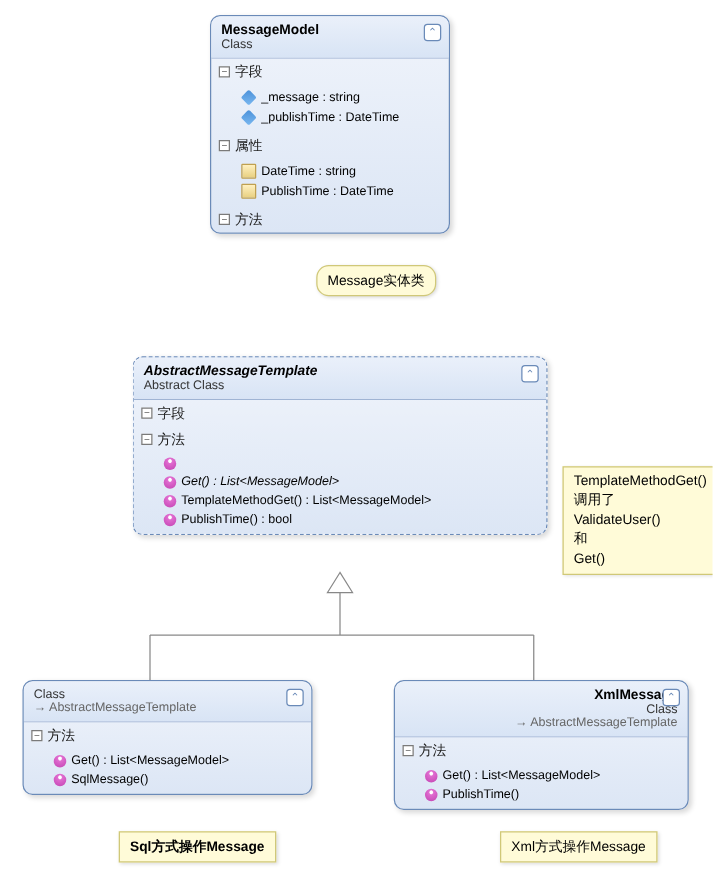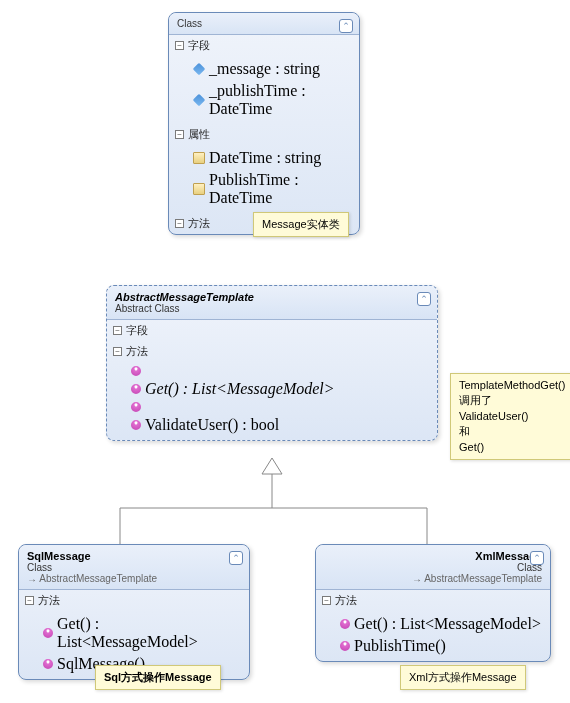--- a/index.html
+++ b/index.html
@@ -81,22 +81,21 @@
   color: #555;
 }
 .members {
   padding: 2px 0 4px 0;
 }
 .member {
   padding: 2px 8px 2px 24px;
   display: flex;
   align-items: center;
   gap: 4px;
-  font-size: 16px;
-  font-family: Liberation Serif, serif;
+  font-size: 10px;
 }
 .member.italic { font-style: italic; }
 .icon {
   width: 12px;
   height: 12px;
   display: inline-block;
   flex-shrink: 0;
 }
 .icon-field {
   background: linear-gradient(135deg, #4a90d9 0%, #7ab8f0 100%);
@@ -141,20 +140,21 @@
   position: absolute;
   pointer-events: none;
   overflow: visible;
 }
 </style>
 </head>
 <body>
 
 <div class="class-box" style="left:168px; top:12px; width:192px;">
   <div class="class-header">
+    <div class="class-name">MessageModel</div>
     <div class="class-stereotype">Class</div>
     <div class="chevron">
         <span>⌃</span>
       </div>
   </div>
   <div class="section-hdr">
       <span class="toggle">−</span>
       <span>字段</span>
     </div>
   <div class="members">
@@ -180,21 +180,21 @@
         <span class="icon icon-prop"></span>
         <span>PublishTime : DateTime</span>
       </div>
   </div>
   <div class="section-hdr">
       <span class="toggle">−</span>
       <span>方法</span>
     </div>
 </div>
 
-<div class="note" style="left:253px; top:212px;"><span>Message实体类</span></div>
+<div class="note" style="left:253px; top:212px;border-radius:10px;"><span>Message实体类</span></div>
 
 <div class="class-box abstract" style="left:106px; top:285px; width:332px;">
   <div class="class-header">
     <div class="class-name italic">AbstractMessageTemplate</div>
     <div class="class-stereotype">Abstract Class</div>
     <div class="chevron">
         <span>⌃</span>
       </div>
   </div>
   <div class="section-hdr">
@@ -208,24 +208,25 @@
   <div class="members">
     <div class="member">
         <span class="icon icon-method"></span>
       </div>
     <div class="member italic">
         <span class="icon icon-method"></span>
         <span>Get() : List&lt;MessageModel&gt;</span>
       </div>
     <div class="member">
         <span class="icon icon-method"></span>
-      </div>
-    <div class="member">
-        <span class="icon icon-method"></span>
-        <span>ValidateUser() : bool</span>
+        <span>TemplateMethodGet() : List&lt;MessageModel&gt;</span>
+      </div>
+    <div class="member">
+        <span class="icon icon-method"></span>
+        <span>PublishTime() : bool</span>
       </div>
   </div>
 </div>
 
 <div class="note" style="left:450px; top:373px; white-space:pre-line; line-height:1.4;"><span>TemplateMethodGet()
 调用了
 ValidateUser()
 和
 Get()</span></div>
 
@@ -233,21 +234,20 @@
 
   <polygon points="272,458 262,474 282,474" fill="#fff" stroke="#888"></polygon>
   <line x1="272" y1="474" x2="272" y2="508" stroke="#888" stroke-width="1"></line>
   <line x1="120" y1="508" x2="427" y2="508" stroke="#888" stroke-width="1"></line>
   <line x1="120" y1="508" x2="120" y2="544" stroke="#888" stroke-width="1"></line>
   <line x1="427" y1="508" x2="427" y2="544" stroke="#888" stroke-width="1"></line>
 </svg>
 
 <div class="class-box" style="left:18px; top:544px; width:232px;">
   <div class="class-header">
-    <div class="class-name">SqlMessage</div>
     <div class="class-stereotype">Class</div>
     <div class="class-inherit">AbstractMessageTemplate</div>
     <div class="chevron">
         <span>⌃</span>
       </div>
   </div>
   <div class="section-hdr">
       <span class="toggle">−</span>
       <span>方法</span>
     </div>

